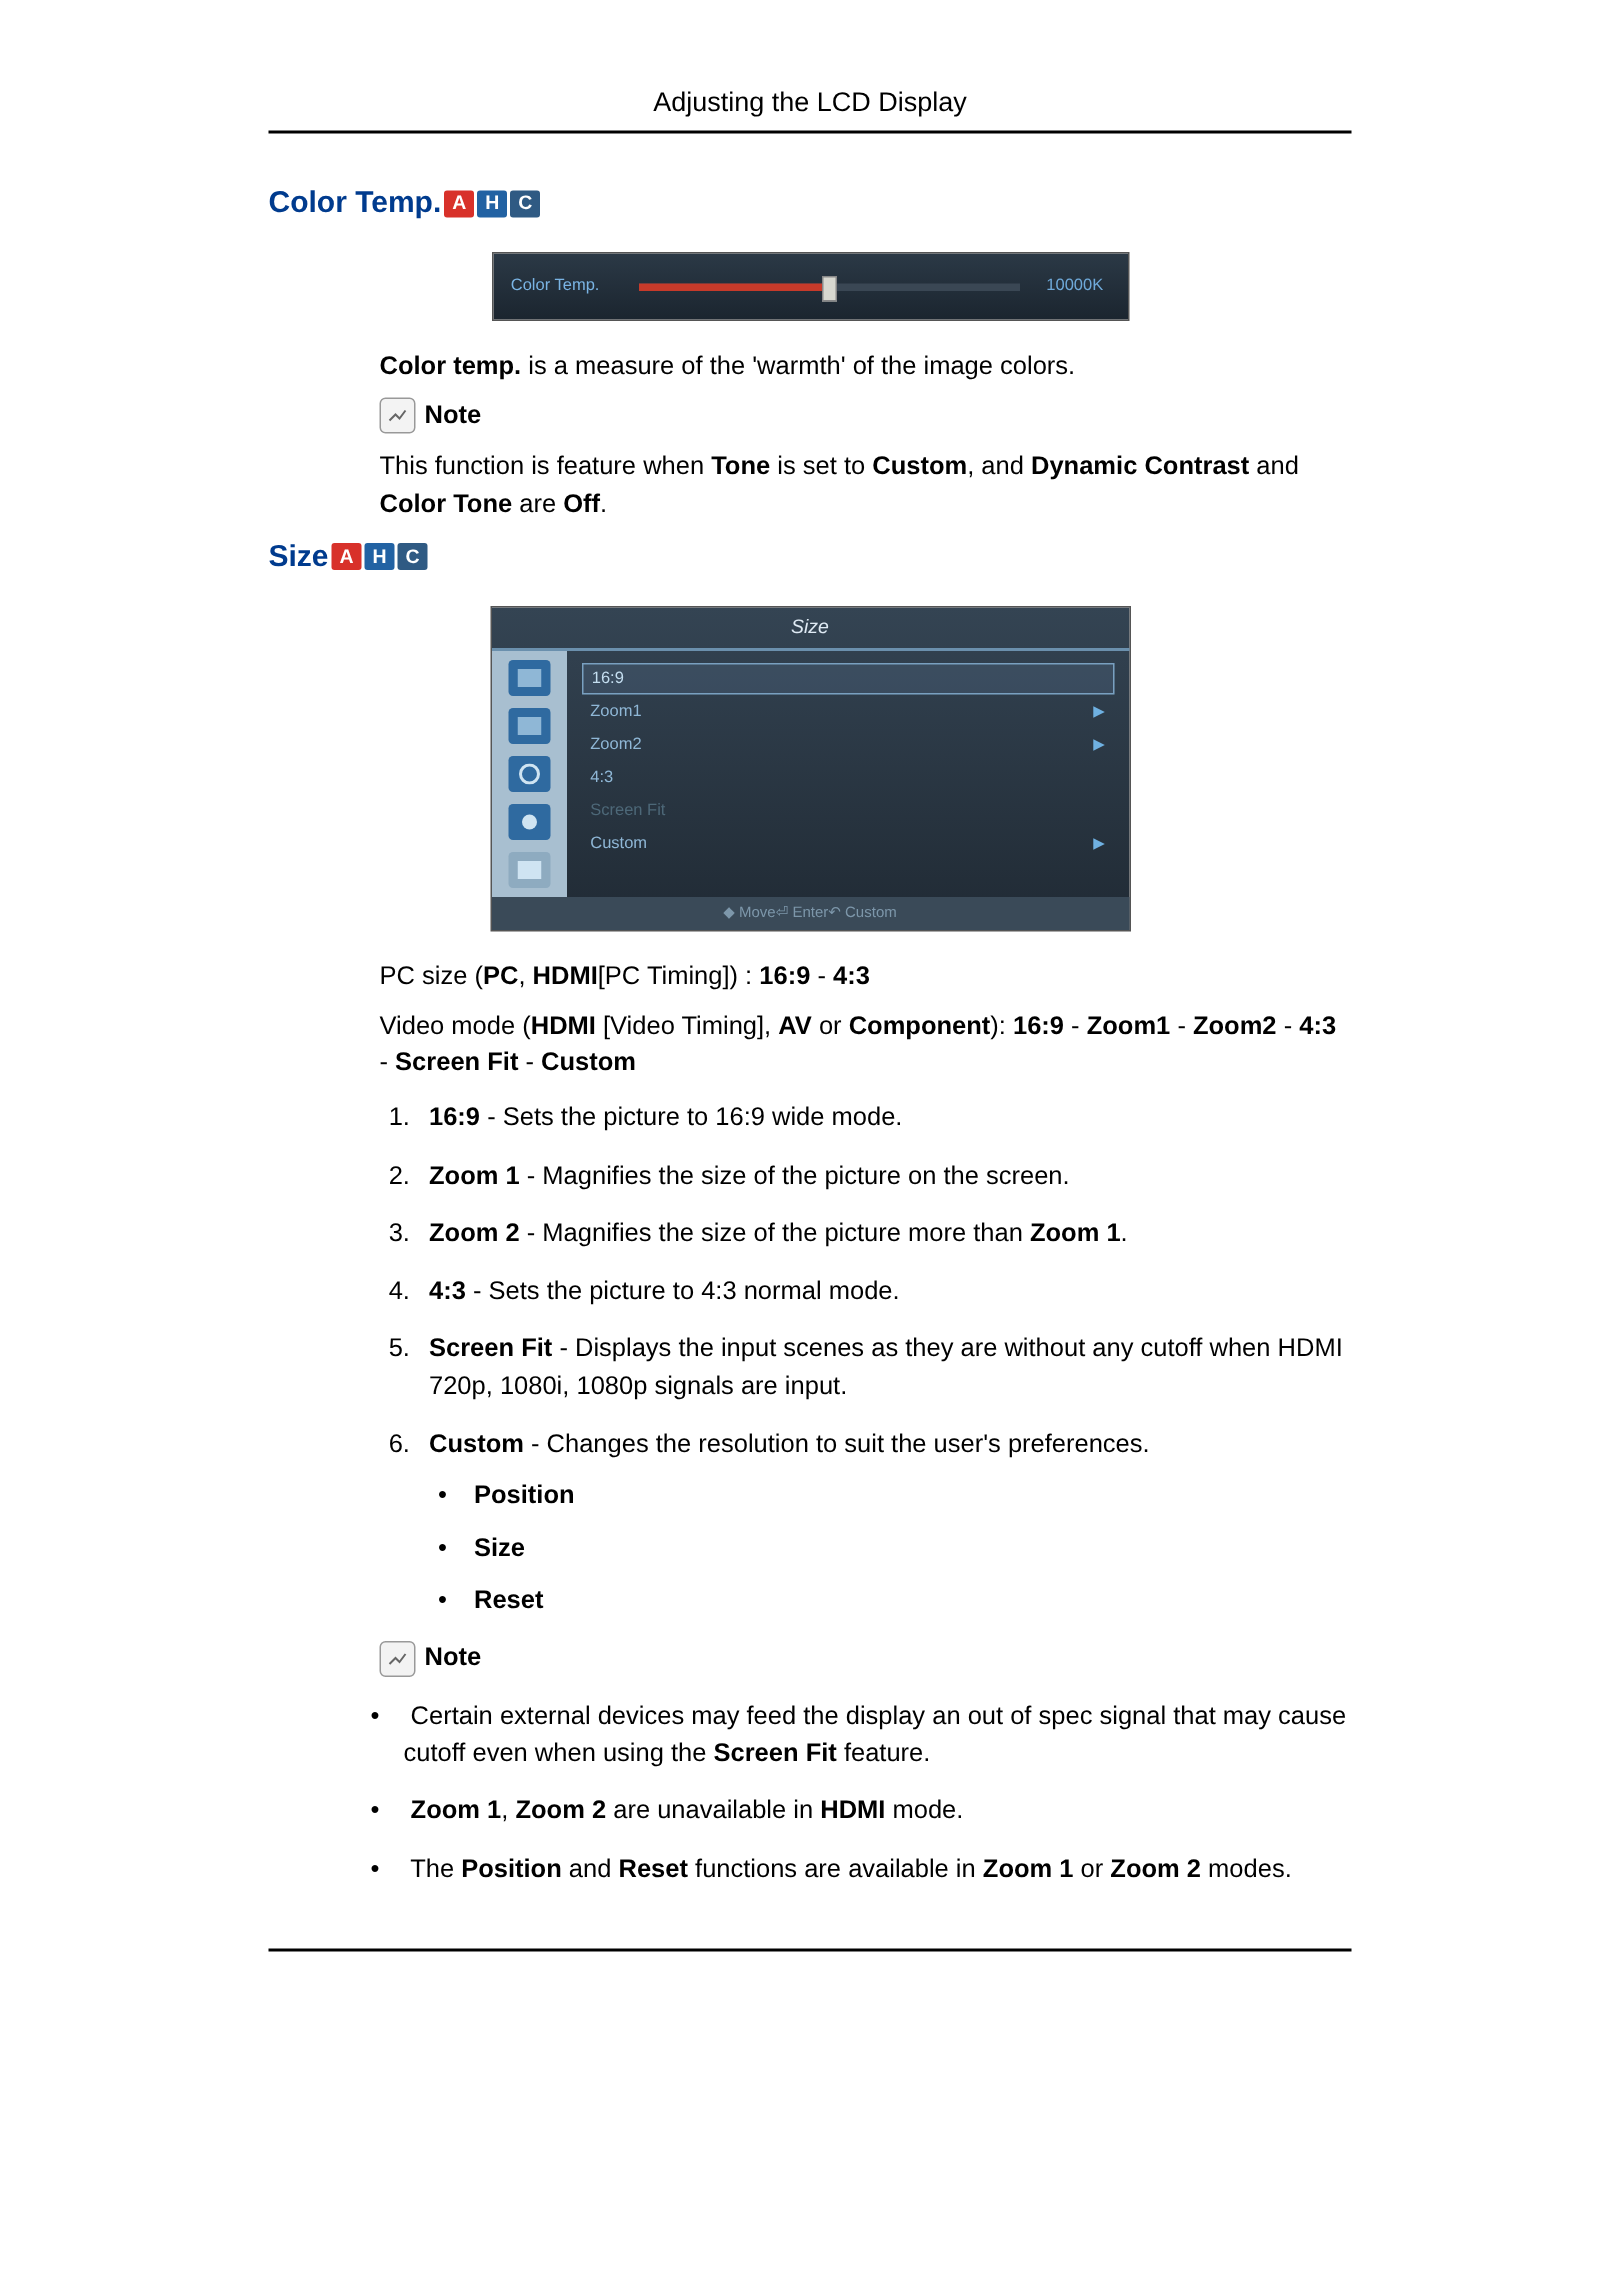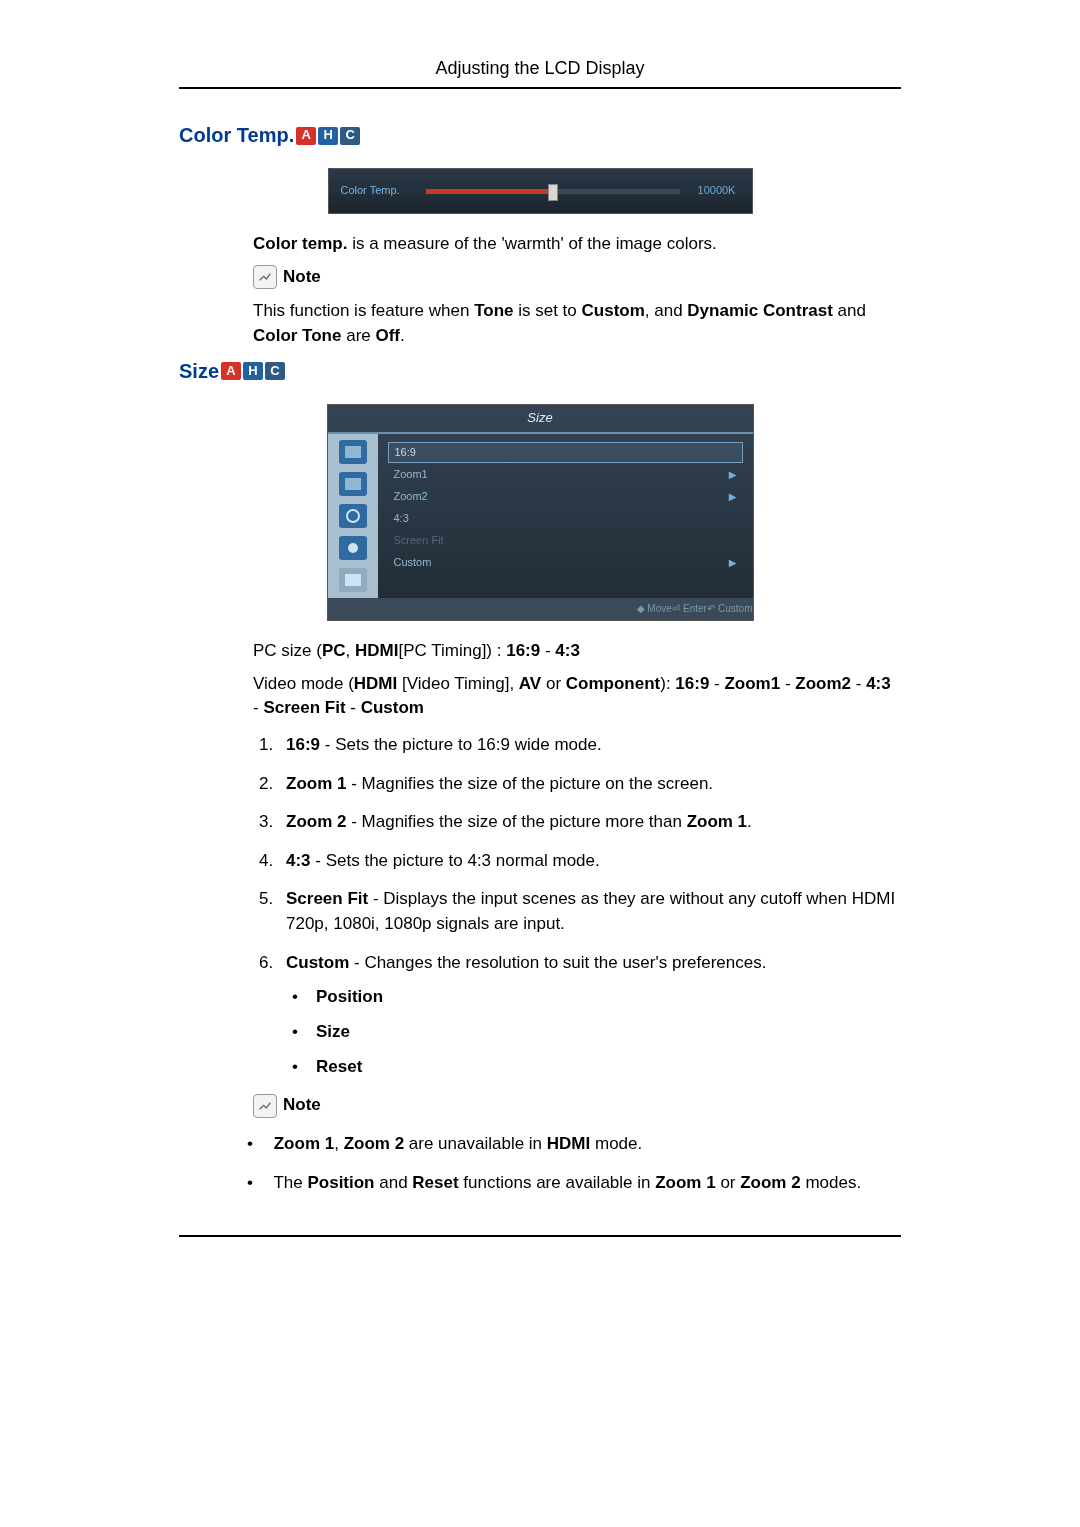--- a/index.html
+++ b/index.html
@@ -186,21 +186,21 @@
   }
   .size-item.sel {
     border: 1px solid #79a0c0;
     background: rgba(90,120,150,0.25);
     color: #c4def0;
   }
   .size-item.dim { color: #4d6878; }
   .size-arrow { color: #6fb1e2; font-size: 10px; }
   .size-footer {
     display:flex;
-    justify-content:flex-end;
+    justify-content:center;
     font-size:10px;
     color:#7d97aa;
     padding:4px 0;
     background:#3a4a58;
   }
 
   ol {
     padding-left: 25px;
     margin: 10px 0;
   }
@@ -371,20 +371,23 @@
       <span class="note-icon">
         <svg viewBox="0 0 24 24">
             <path d="M4 17l6-6 4 4 6-8" fill="none" stroke="#666" stroke-width="2"></path>
           </svg>
       </span>
       <b>Note</b>
     </div>
 
     <ul class="notes">
       <li>
+        <span>Certain external devices may feed the display an out of spec signal that may cause cutoff even when using the </span><b>Screen Fit</b><span> feature.</span>
+      </li>
+      <li>
         <b>Zoom 1</b><span>, </span><b>Zoom 2</b><span> are unavailable in </span><b>HDMI</b><span> mode.</span>
       </li>
       <li>
         <span>The </span><b>Position</b><span> and </span><b>Reset</b><span> functions are available in </span><b>Zoom 1</b><span> or </span><b>Zoom 2</b><span> modes.</span>
       </li>
     </ul>
   </div>
 
   <hr class="hr-bottom">
 </div>

